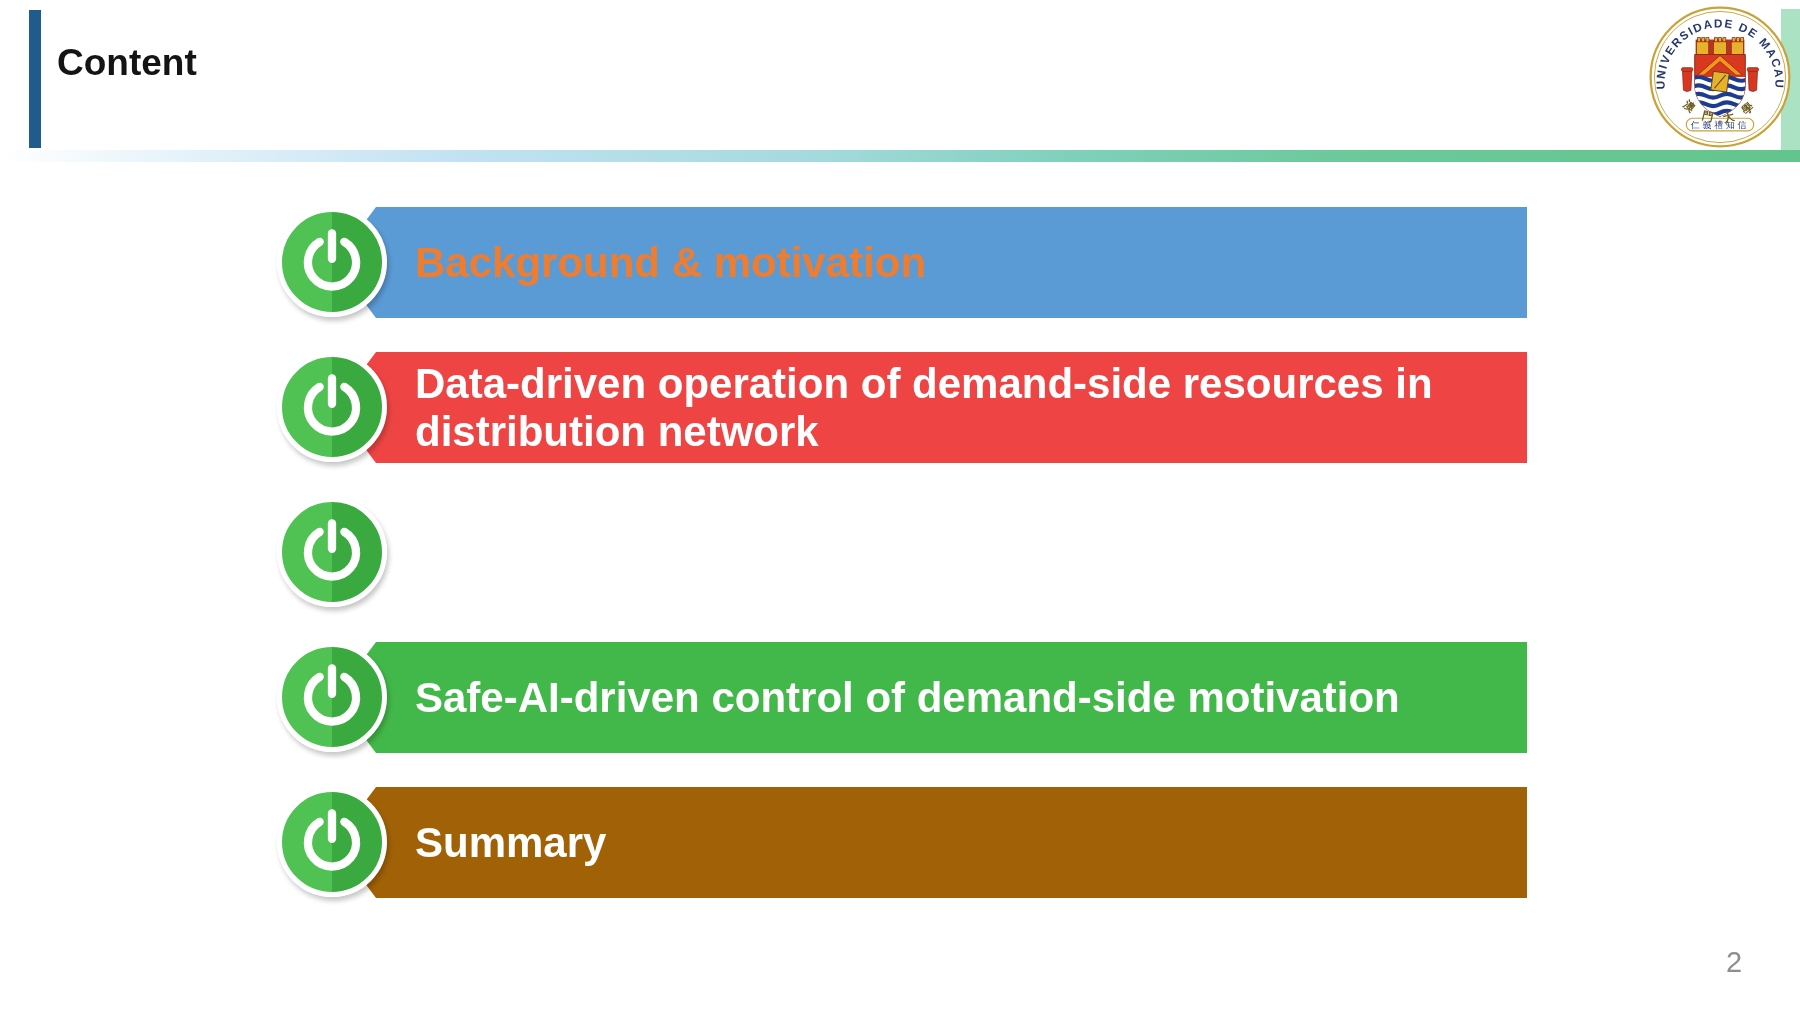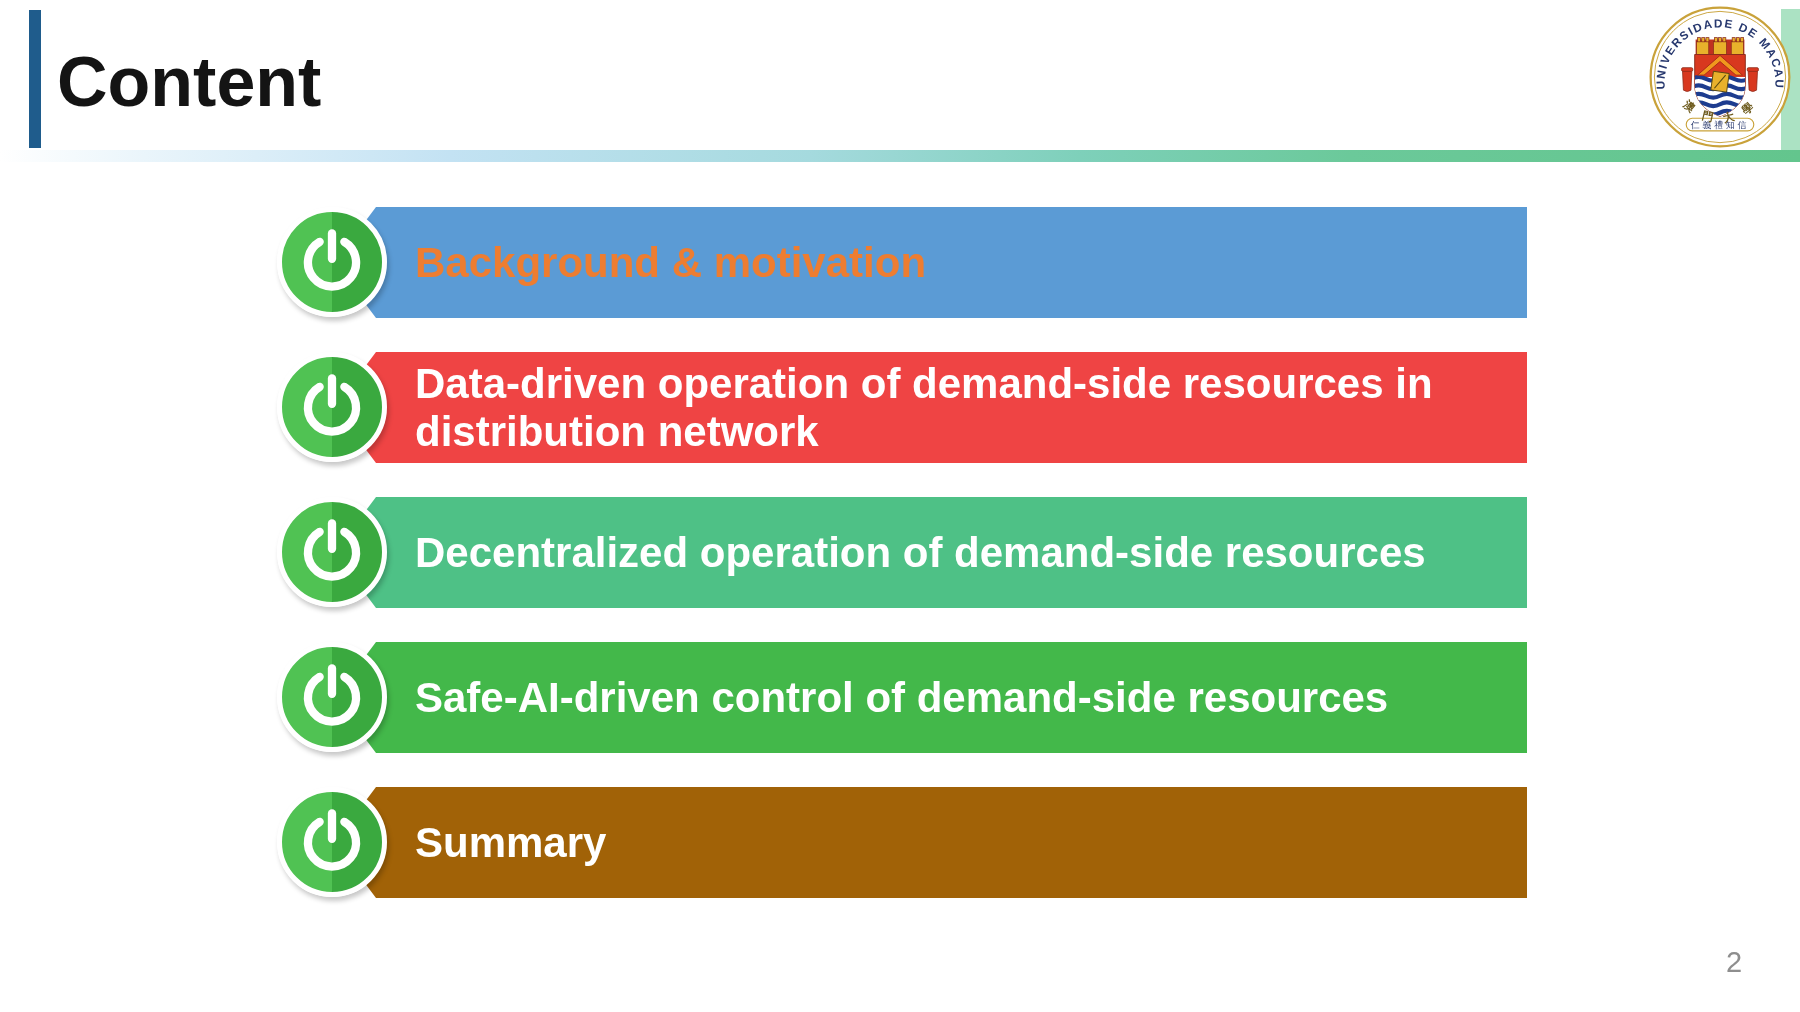--- a/index.html
+++ b/index.html
@@ -10,21 +10,21 @@
     overflow:hidden;
     font-family:"Liberation Sans","DejaVu Sans",sans-serif;
   }
   
   .accent-bar{
     position:absolute;left:29px;top:10px;width:12px;height:138px;
     background:#1f5c8c;
   }
   .slide-title{
     position:absolute;left:57px;top:42px;
-    font-size:70px;font-weight:700;color:#141414;letter-spacing:0px;
+    font-size:37px;font-weight:700;color:#141414;letter-spacing:0px;
   }
   .header-divider{
     position:absolute;left:0;top:150px;width:1800px;height:12px;
     background:linear-gradient(90deg,
       #ffffff 0%, #eaf5fb 8%, #c3e2f3 25%, #a5dade 45%,
       #7ed0ba 60%, #6bc99a 75%, #63c58d 100%);
   }
   .right-strip{
     position:absolute;right:0;top:9px;width:19px;height:141px;
     background:#abe2c3;
@@ -156,34 +156,31 @@
     </div>
     <div class="power-badge">
       <svg viewBox="0 0 60 60">
           <path d="M 20.5 14.5 A 18.5 18.5 0 1 0 39.5 14.5" fill="none" stroke="#ffffff" stroke-width="6.4" stroke-linecap="round"></path>
           <line x1="30" y1="8" x2="30" y2="27.5" stroke="#ffffff" stroke-width="6.4" stroke-linecap="round"></line>
         </svg>
     </div>
   </div>
 
   <div class="row" style="top:497px">
-    <div class="banner" style="background: rgb(78, 193, 134);">
-      <span class="banner-label" style="color: rgb(255, 255, 255);">Decentralized operation of demand-side resources</span>
-    </div>
     <div class="power-badge">
       <svg viewBox="0 0 60 60">
           <path d="M 20.5 14.5 A 18.5 18.5 0 1 0 39.5 14.5" fill="none" stroke="#ffffff" stroke-width="6.4" stroke-linecap="round"></path>
           <line x1="30" y1="8" x2="30" y2="27.5" stroke="#ffffff" stroke-width="6.4" stroke-linecap="round"></line>
         </svg>
     </div>
   </div>
 
   <div class="row" style="top:642px">
     <div class="banner" style="background: rgb(67, 184, 74);">
-      <span class="banner-label" style="color: rgb(255, 255, 255);">Safe-AI-driven control of demand-side resources</span>
+      <span class="banner-label" style="color: rgb(255, 255, 255);">Safe-AI-driven control of demand-side motivation</span>
     </div>
     <div class="power-badge">
       <svg viewBox="0 0 60 60">
           <path d="M 20.5 14.5 A 18.5 18.5 0 1 0 39.5 14.5" fill="none" stroke="#ffffff" stroke-width="6.4" stroke-linecap="round"></path>
           <line x1="30" y1="8" x2="30" y2="27.5" stroke="#ffffff" stroke-width="6.4" stroke-linecap="round"></line>
         </svg>
     </div>
   </div>
 
   <div class="row" style="top:787px">

